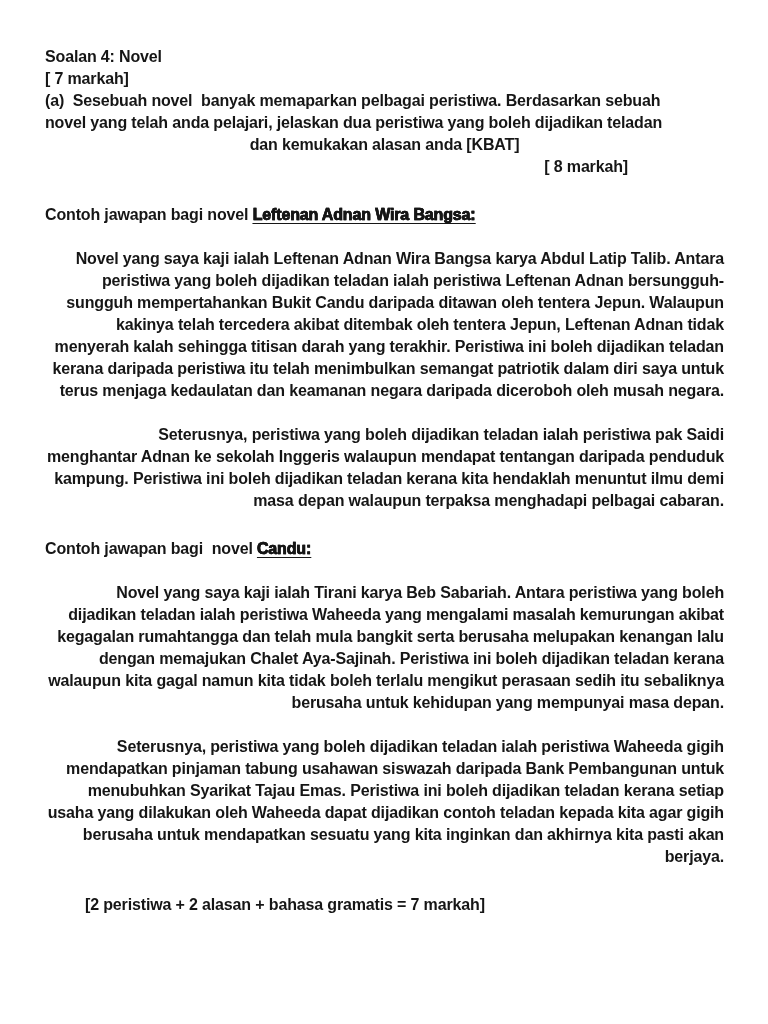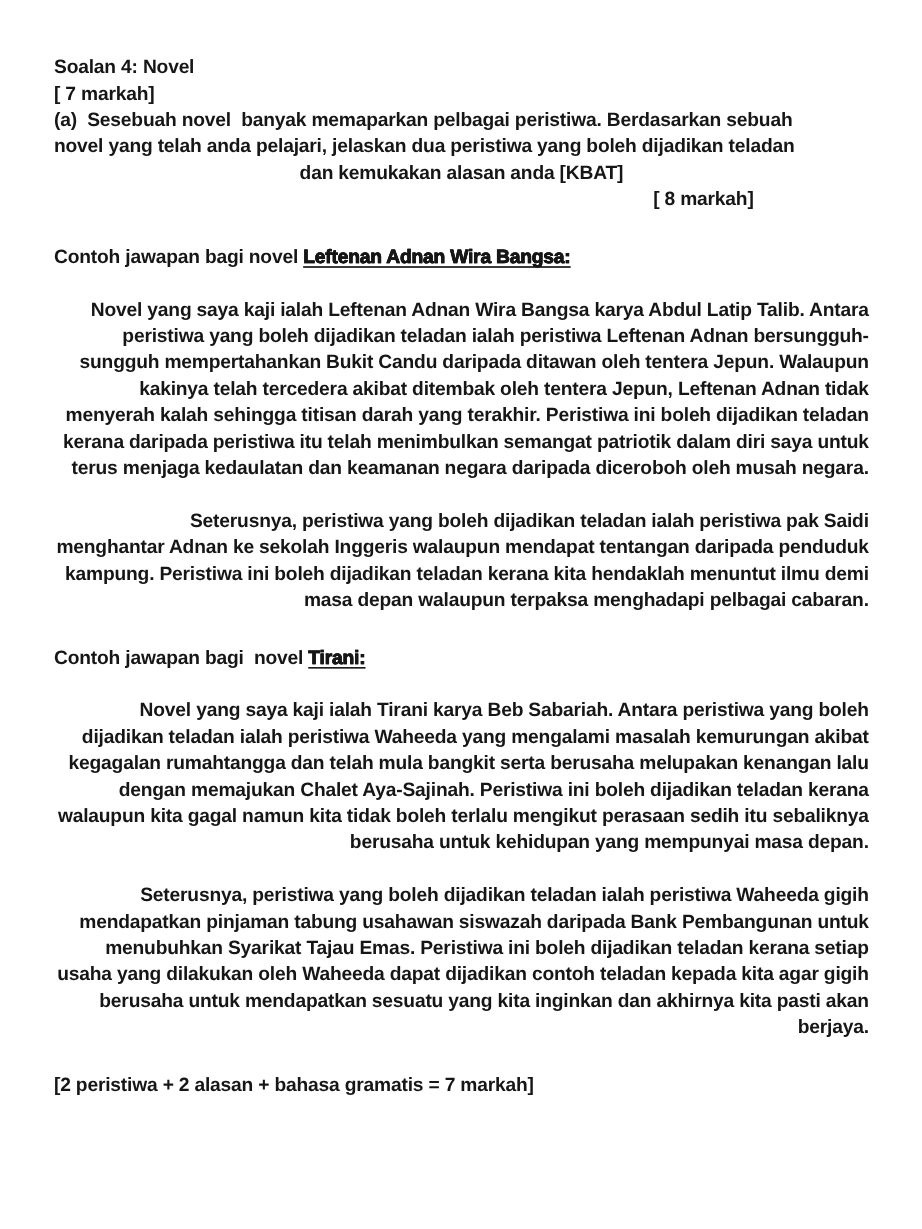--- a/index.html
+++ b/index.html
@@ -48,20 +48,21 @@
   }
   .para {
     margin: 0 0 22px 0;
     text-indent: 28px;
     white-space: pre-wrap;
     text-align: right;
   }
   .footer-line {
     margin-top: 26px;
     white-space: pre-wrap;
+    margin-left: 40px;
   }
 </style>
 </head>
 <body>
 
 <div class="page">
 
   <div class="line">Soalan 4: Novel</div>
   <div class="line">[ 7 markah]</div>
   <div class="line">(a)  Sesebuah novel  banyak memaparkan pelbagai peristiwa. Berdasarkan sebuah</div>
@@ -69,20 +70,20 @@
   <div class="line split">
     <span>dan kemukakan alasan anda [KBAT]</span>
     <span class="marks-right">[ 8 markah]</span>
   </div>
 
   <div class="label"><span>Contoh jawapan bagi novel </span><span class="novel-title">Leftenan Adnan Wira Bangsa:</span></div>
 
   <p class="para">Novel yang saya kaji ialah Leftenan Adnan Wira Bangsa karya Abdul Latip Talib. Antara peristiwa yang boleh dijadikan teladan ialah peristiwa Leftenan Adnan bersungguh-sungguh mempertahankan Bukit Candu daripada ditawan oleh tentera Jepun. Walaupun kakinya telah tercedera akibat ditembak oleh tentera Jepun, Leftenan Adnan tidak menyerah kalah sehingga titisan darah yang terakhir. Peristiwa ini boleh dijadikan teladan kerana daripada peristiwa itu telah menimbulkan semangat patriotik dalam diri saya untuk terus menjaga kedaulatan dan keamanan negara daripada diceroboh oleh musah negara.</p>
   <p class="para">Seterusnya, peristiwa yang boleh dijadikan teladan ialah peristiwa pak Saidi menghantar Adnan ke sekolah Inggeris walaupun mendapat tentangan daripada penduduk kampung. Peristiwa ini boleh dijadikan teladan kerana kita hendaklah menuntut ilmu demi masa depan walaupun terpaksa menghadapi pelbagai cabaran.</p>
 
-  <div class="label"><span>Contoh jawapan bagi  novel </span><span class="novel-title">Tirani:</span></div>
+  <div class="label"><span>Contoh jawapan bagi  novel </span><span class="novel-title">Candu:</span></div>
 
   <p class="para">Novel yang saya kaji ialah Tirani karya Beb Sabariah. Antara peristiwa yang boleh dijadikan teladan ialah peristiwa Waheeda yang mengalami masalah kemurungan akibat kegagalan rumahtangga dan telah mula bangkit serta berusaha melupakan kenangan lalu dengan memajukan Chalet Aya-Sajinah. Peristiwa ini boleh dijadikan teladan kerana walaupun kita gagal namun kita tidak boleh terlalu mengikut perasaan sedih itu sebaliknya berusaha untuk kehidupan yang mempunyai masa depan.</p>
   <p class="para">Seterusnya, peristiwa yang boleh dijadikan teladan ialah peristiwa Waheeda gigih mendapatkan pinjaman tabung usahawan siswazah daripada Bank Pembangunan untuk menubuhkan Syarikat Tajau Emas. Peristiwa ini boleh dijadikan teladan kerana setiap usaha yang dilakukan oleh Waheeda dapat dijadikan contoh teladan kepada kita agar gigih berusaha untuk mendapatkan sesuatu yang kita inginkan dan akhirnya kita pasti akan berjaya.</p>
 
   <div class="footer-line">[2 peristiwa + 2 alasan + bahasa gramatis = 7 markah]</div>
 
 </div>
 
 </body></html>

